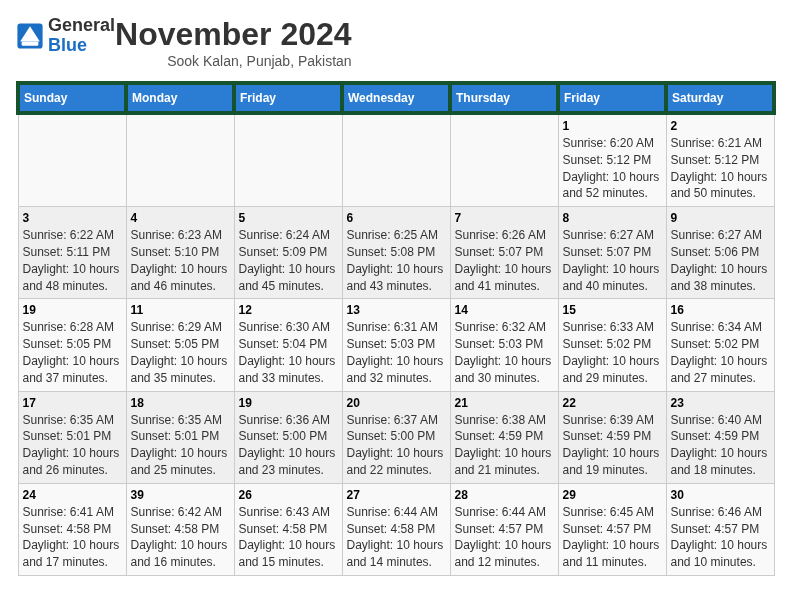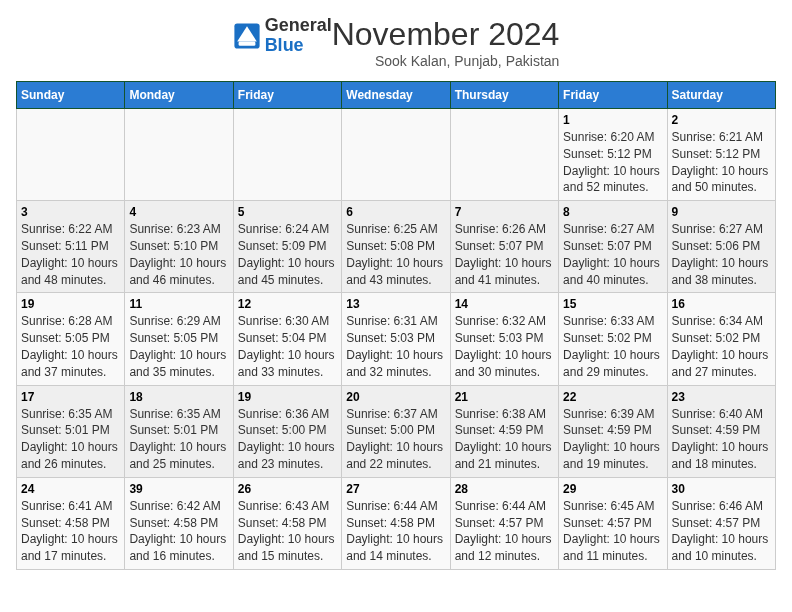--- a/index.html
+++ b/index.html
@@ -5,21 +5,21 @@
     * { box-sizing: border-box; margin: 0; padding: 0; }
     body {
       font-family: Arial, sans-serif;
       background: #fff;
       width: 792px;
       min-height: 612px;
       padding: 16px;
     }
     .header-area {
       display: flex;
-      justify-content: center;
+      justify-content: flex-start;
       align-items: flex-start;
       margin-bottom: 12px;
     }
     .logo {
       display: flex;
       align-items: center;
       gap: 4px;
     }
     .logo-text {
       font-size: 18px;
@@ -30,39 +30,39 @@
     .logo-blue { color: #1a6fc4; }
     .logo-icon {
       width: 28px;
       height: 28px;
     }
     .title-area {
       text-align: right;
     }
     .month-title {
       font-size: 32px;
-      font-weight: normal;
+      font-weight: bold;
       color: #333;
     }
     .location {
       font-size: 14px;
       color: #555;
     }
     table {
       width: 100%;
       border-collapse: collapse;
       font-size: 11px;
     }
     thead tr th {
       background-color: #2b7cd3;
       color: #fff;
       padding: 6px 4px;
       text-align: left;
       font-size: 12px;
-      border: 1px solid #14532d;
+      border: 4px solid #14532d;
     }
     tbody tr td {
       border: 1px solid #ccc;
       vertical-align: top;
       padding: 4px;
       width: calc(100% / 7);
       min-height: 80px;
       height: 80px;
     }
     tbody tr:nth-child(odd) td {

